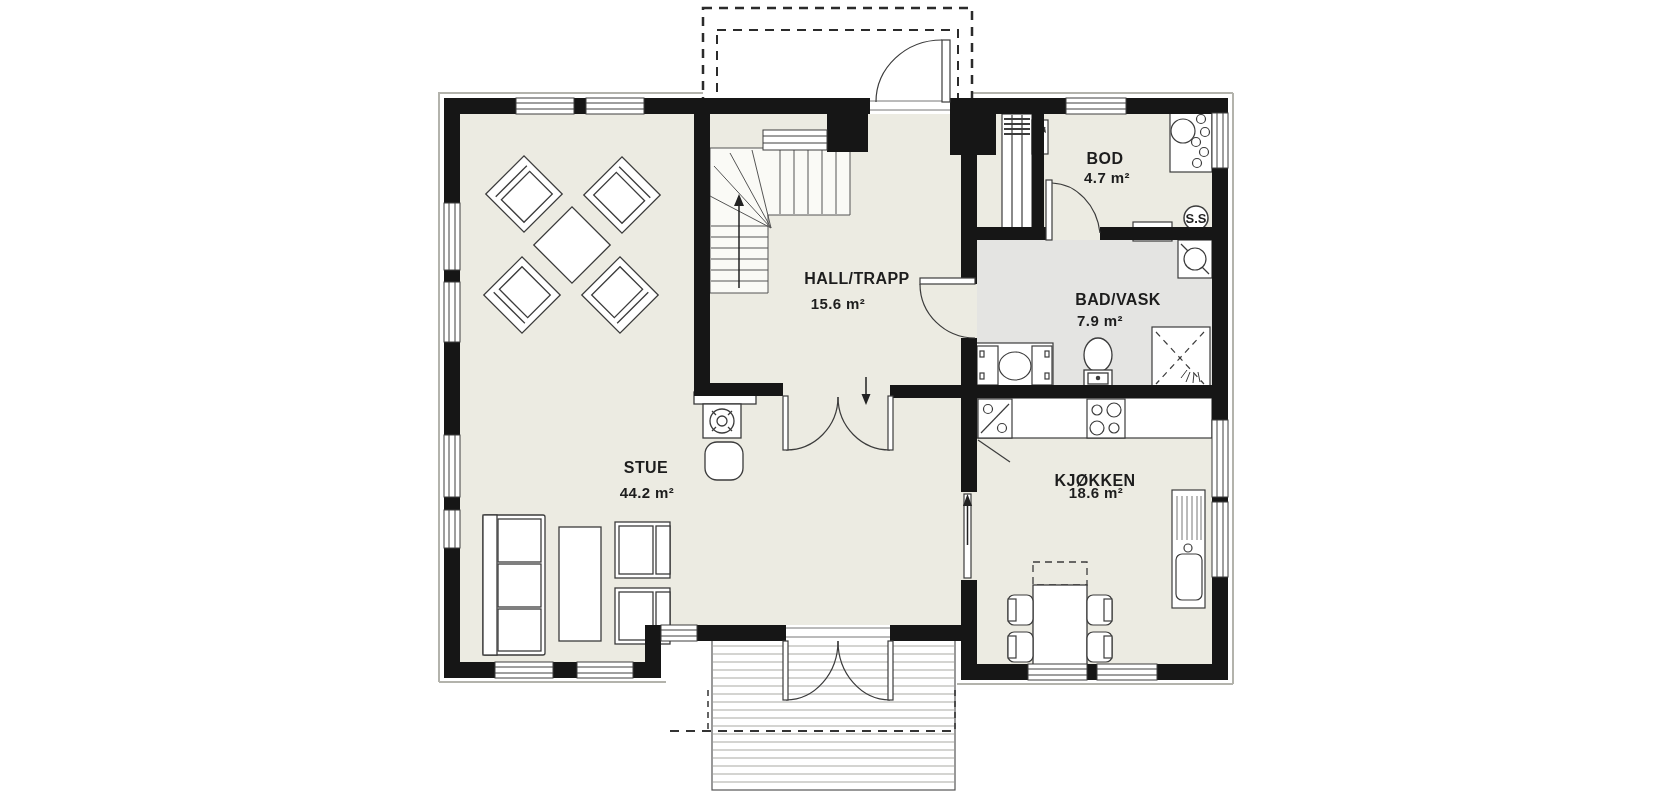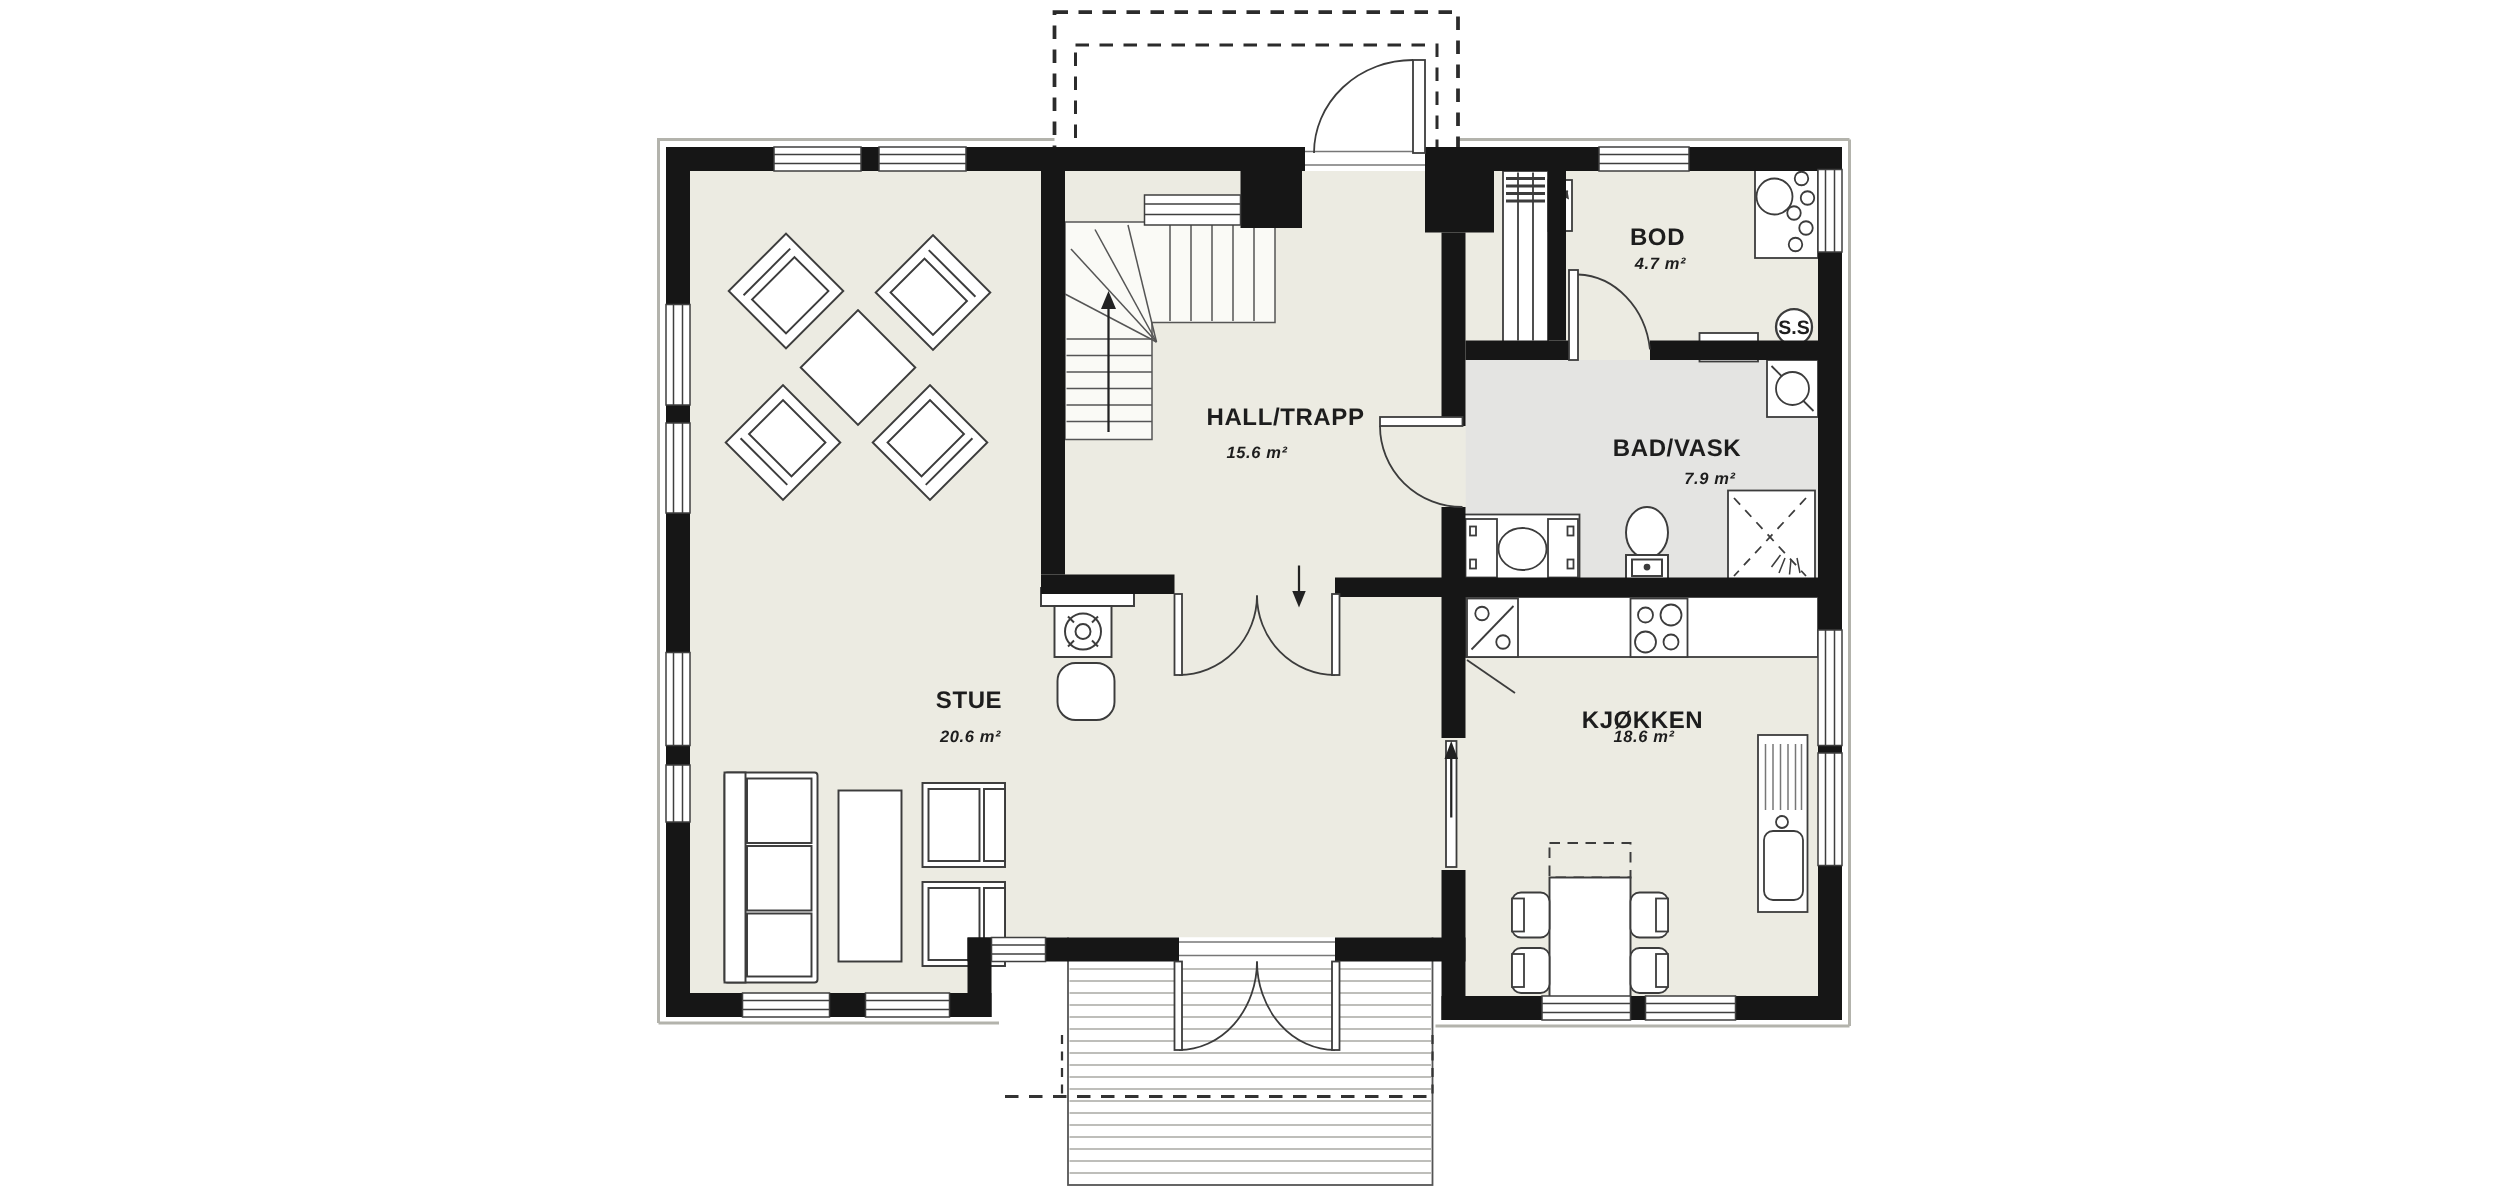--- a/index.html
+++ b/index.html
@@ -2,25 +2,25 @@
 <html><head>
 <meta charset="utf-8">
 <style>
   html,body{margin:0;padding:0;background:#ffffff;width:1670px;height:800px;overflow:hidden;
     font-family:"Liberation Sans",sans-serif;}
   #stage{position:absolute;left:0;top:0;width:1670px;height:800px;background:#fff;}
   svg{position:absolute;left:0;top:0;}
   .room-label{position:absolute;transform:translate(-50%,-50%);text-align:center;
     color:#1d1d1d;font-weight:700;white-space:nowrap;letter-spacing:.4px;pointer-events:none;}
   .room-name{font-size:16px;line-height:20px;}
-  .room-area{font-size:11px;line-height:17px;font-style:italic;}
+  .room-area{font-size:15px;line-height:17px;}
   #lbl-stue-name{left:646px;top:468px;}   #lbl-stue-area{left:647px;top:492px;}
   #lbl-hall-name{left:833px;top:279px;padding-left:48px;}   #lbl-hall-area{left:838px;top:303px;}
   #lbl-bod-name{left:1105px;top:159px;}   #lbl-bod-area{left:1107px;top:177px;}
-  #lbl-bad-name{left:1100px;top:300px;margin-left:18px;}   #lbl-bad-area{left:1100px;top:320px;margin-left:40px;}
+  #lbl-bad-name{left:1100px;top:300px;margin-left:18px;}   #lbl-bad-area{left:1100px;top:320px;}
   #lbl-kjk-name{left:1095px;top:461px;margin-top:20px;}   #lbl-kjk-area{left:1096px;top:492px;}
   #lbl-ss{left:1196px;top:218px;font-size:13px;letter-spacing:0;}
 </style>
 </head>
 <body>
 
 <div id="stage">
 <svg width="1670" height="800" viewBox="0 0 1670 800">
 
   <g stroke="#b3b3ac" stroke-width="2" fill="none">
@@ -424,21 +424,21 @@
     <rect x="888" y="641" width="5" height="59" fill="#ffffff" stroke="#3c3c3c" stroke-width="1.2"></rect>
   </g>
 
   <g>
     <line x1="866" y1="377" x2="866" y2="396" stroke="#222" stroke-width="1.5"></line>
     <polygon points="861.5,394 870.5,394 866,405" fill="#222"></polygon>
   </g>
 </svg>
 
   <div class="room-label room-name" id="lbl-stue-name">STUE</div>
-  <div class="room-label room-area" id="lbl-stue-area">20.6 m²</div>
+  <div class="room-label room-area" id="lbl-stue-area">44.2 m²</div>
   <div class="room-label room-name" id="lbl-hall-name">HALL/TRAPP</div>
   <div class="room-label room-area" id="lbl-hall-area">15.6 m²</div>
   <div class="room-label room-name" id="lbl-bod-name">BOD</div>
   <div class="room-label room-area" id="lbl-bod-area">4.7 m²</div>
   <div class="room-label room-name" id="lbl-bad-name">BAD/VASK</div>
   <div class="room-label room-area" id="lbl-bad-area">7.9 m²</div>
   <div class="room-label room-name" id="lbl-kjk-name">KJØKKEN</div>
   <div class="room-label room-area" id="lbl-kjk-area">18.6 m²</div>
   <div class="room-label" id="lbl-ss">S.S</div>
 </div>

